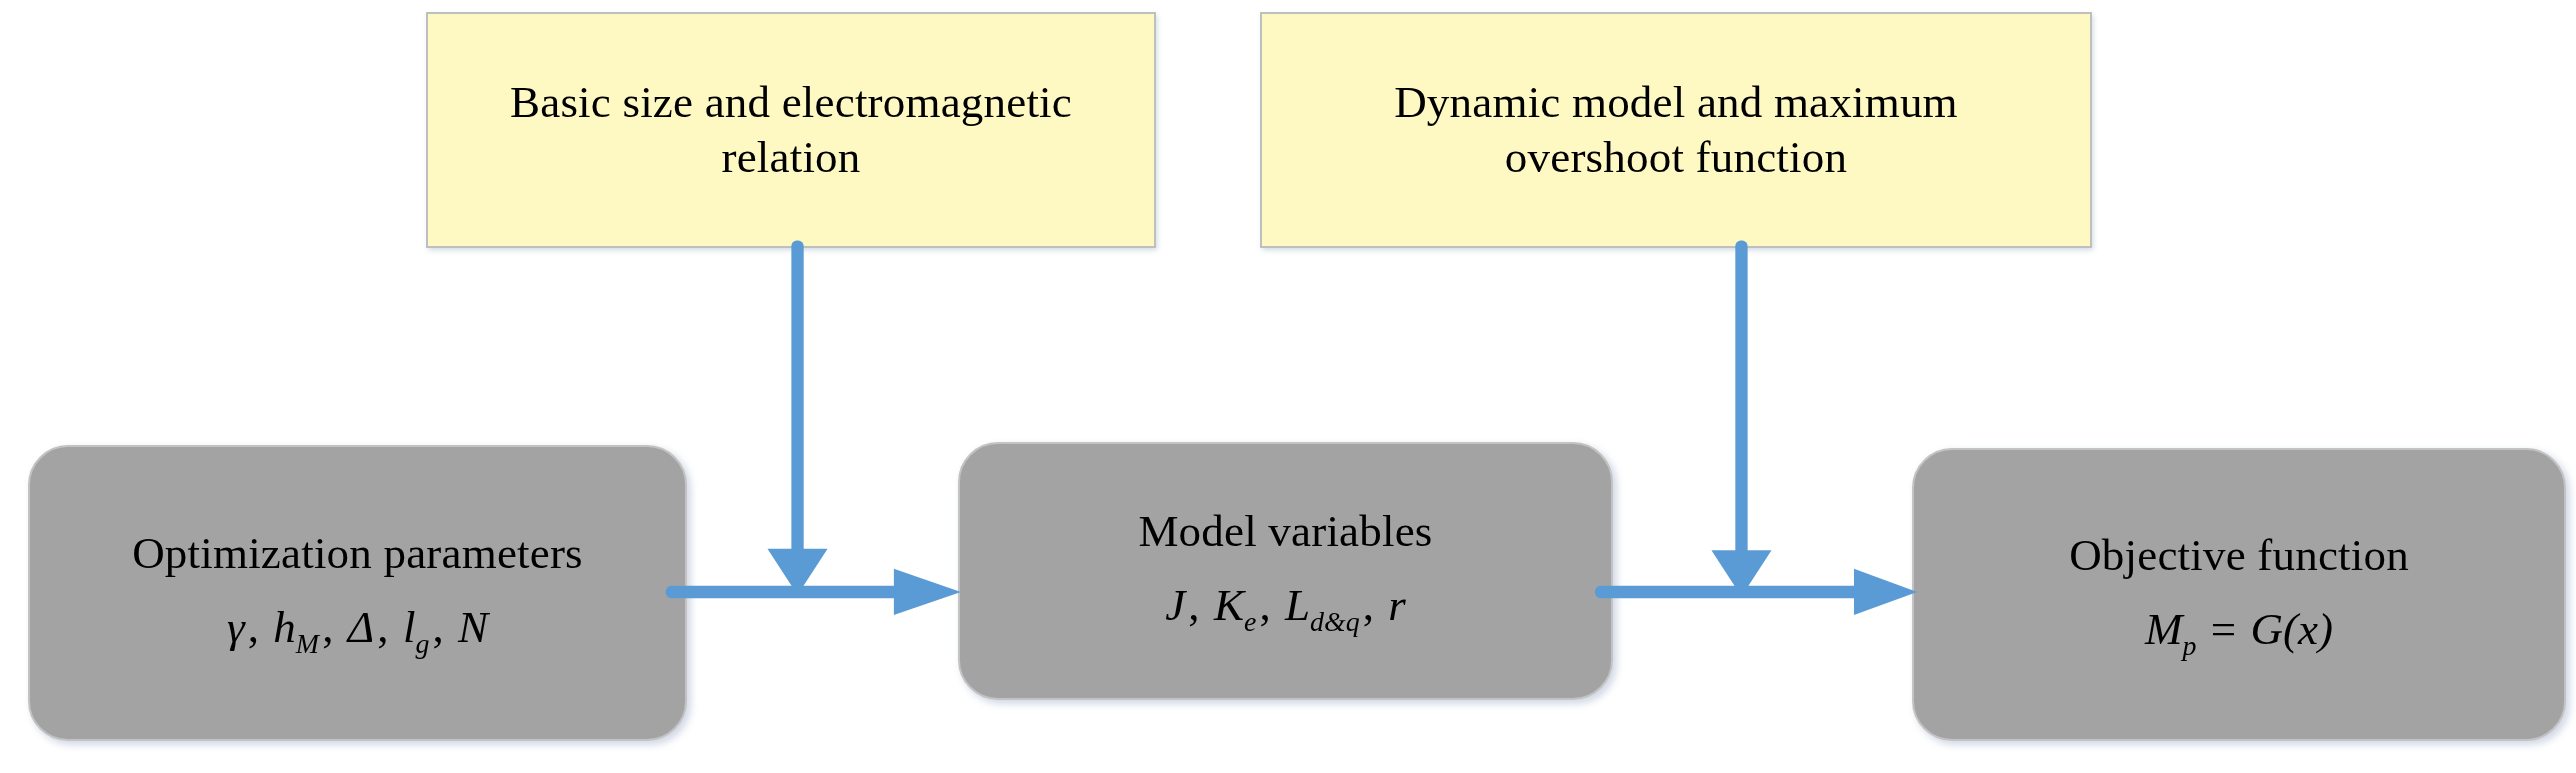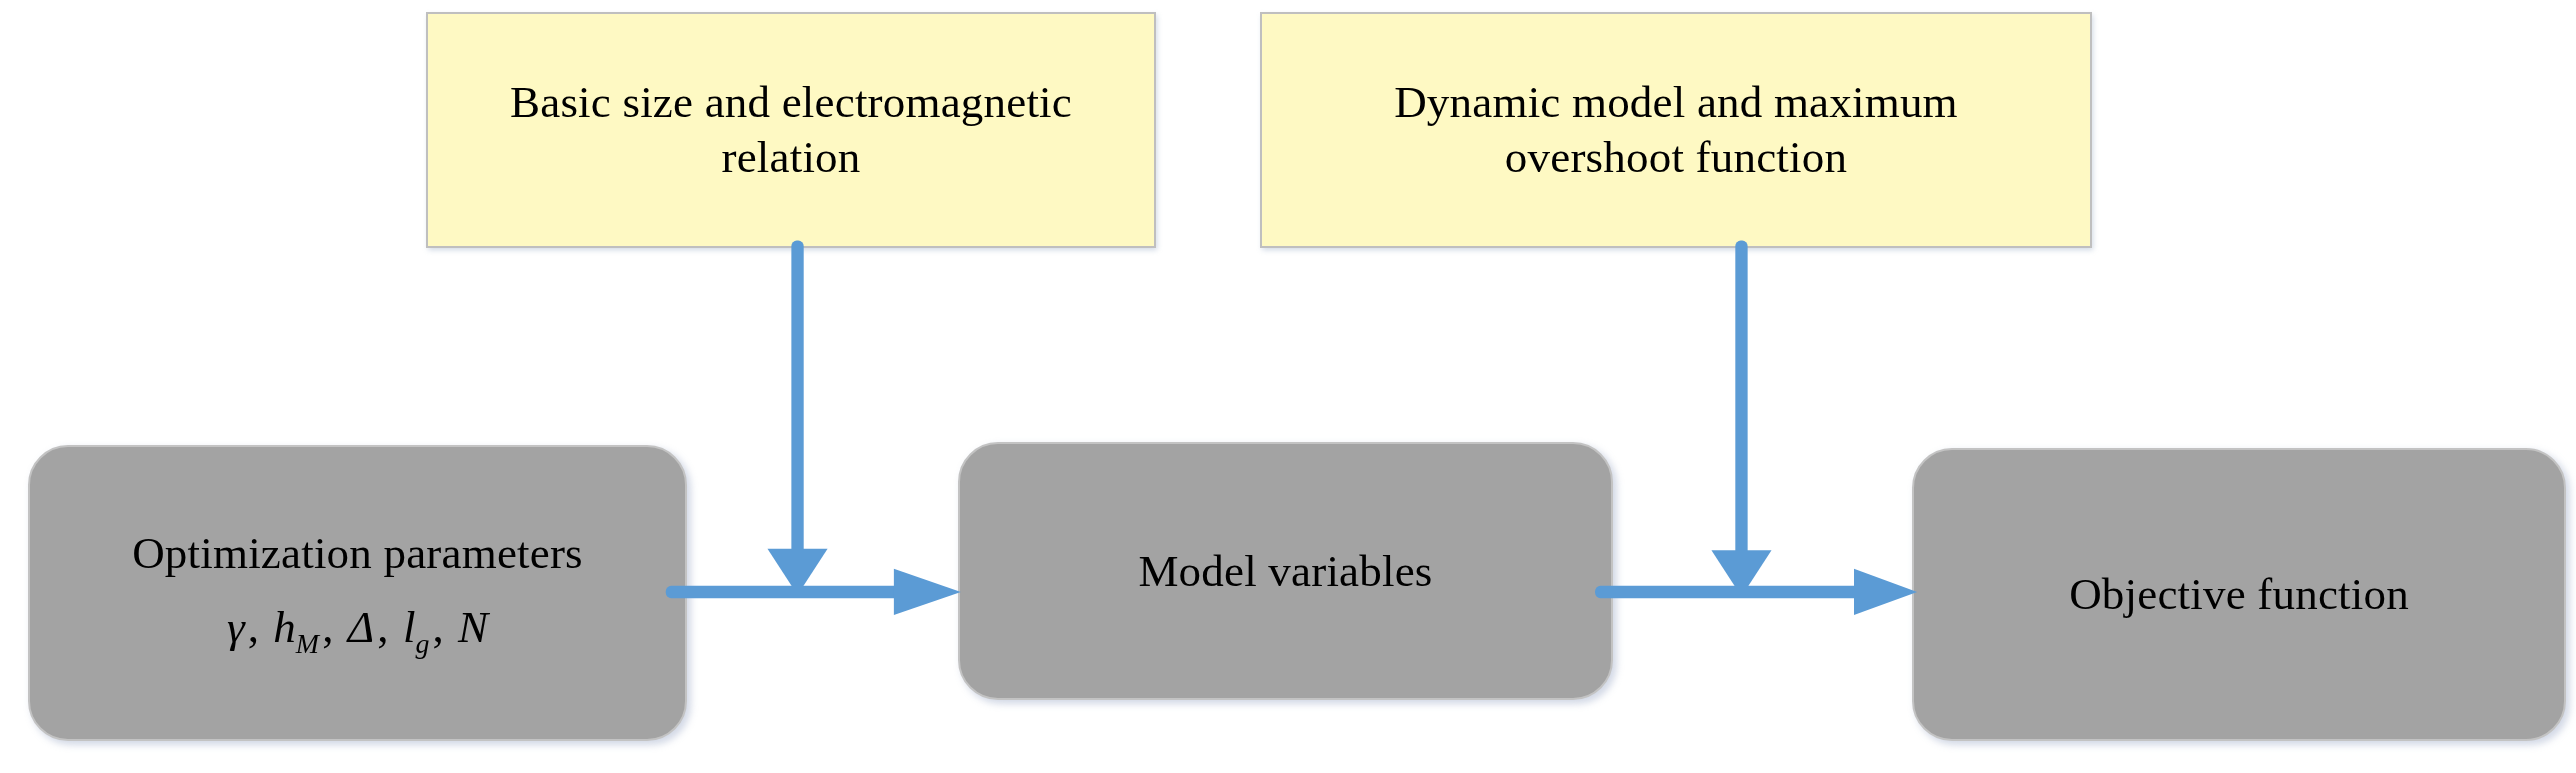--- a/index.html
+++ b/index.html
@@ -91,24 +91,26 @@
 overshoot function</div>
   </div>
 
   <div class="box box-orange" style="left:28px; top:445px; width:659px; height:296px;">
     <div class="box-title">Optimization parameters</div>
     <div class="box-formula"><span>γ</span><span class="op">, </span><span>h</span><sub>M</sub><span class="op">, </span><span>Δ</span><span class="op">, </span><span>l</span><sub>g</sub><span class="op">, </span><span>N</span></div>
   </div>
 
   <div class="box box-orange" style="left:958px; top:442px; width:655px; height:258px;">
     <div class="box-title">Model variables</div>
+    <div class="box-formula"><span>J</span><span class="op">, </span><span>K</span><sub>e</sub><span class="op">, </span><span>L</span><sub>d&amp;q</sub><span class="op">, </span><span>r</span></div>
   </div>
 
   <div class="box box-orange" style="left:1912px; top:448px; width:654px; height:293px;">
     <div class="box-title">Objective function</div>
+    <div class="box-formula"><span>M</span><sub>p</sub><span class="op"> = </span><span>G(x)</span></div>
   </div>
 
   <svg id="arrow-layer" viewBox="0 0 3343 1004">
     <g id="arrow-accent-group" fill="#5B9BD5" stroke="none">
 
       <g>
         <rect x="1027" y="312" width="16" height="410" rx="7"></rect>
         <polygon points="996,712 1074,712 1035,772"></polygon>
       </g>
 

